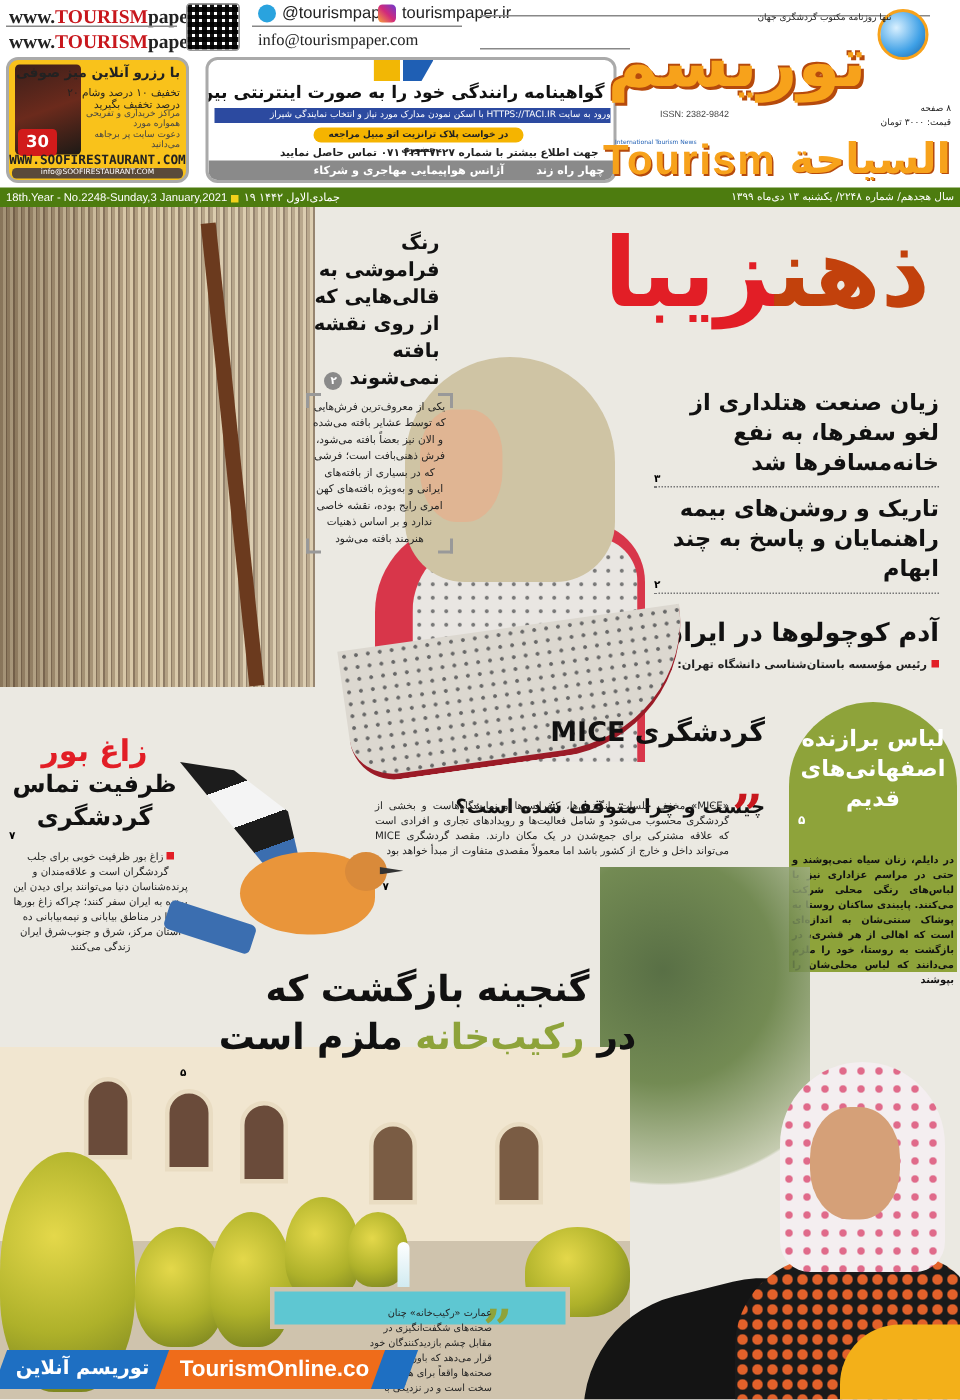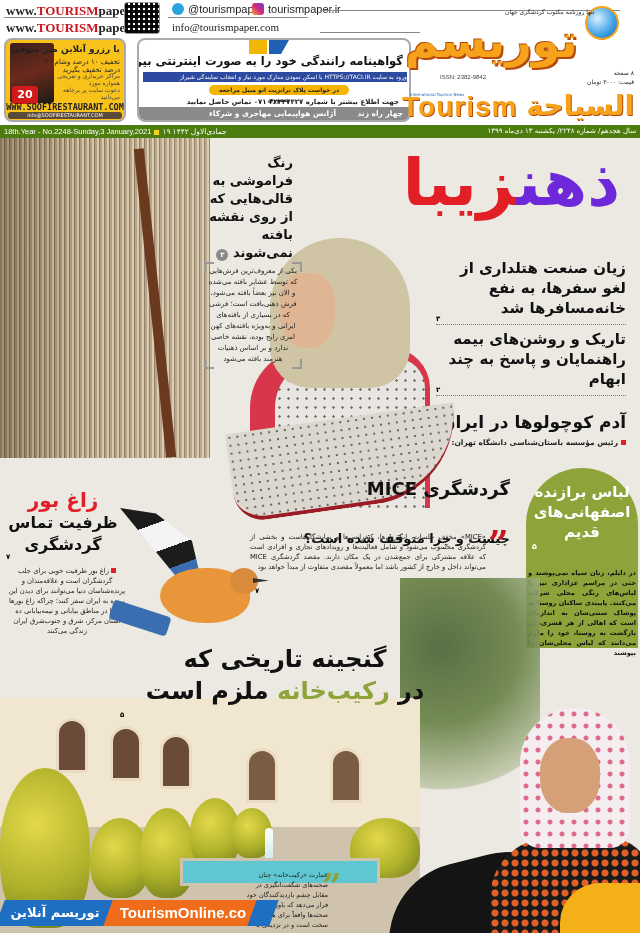--- a/index.html
+++ b/index.html
@@ -58,21 +58,21 @@
   }
   .loom-shade { left: 0; top: 0; width: 210px; height: 320px; background: linear-gradient(90deg, rgba(60,40,20,.35), rgba(0,0,0,0) 40%, rgba(255,255,255,.1) 80%); }
   .loom-frame { left: 150px; top: 10px; width: 10px; height: 310px; background: #6b3a1e; transform: rotate(-6deg); }
   .woman { left: 210px; top: 100px; width: 220px; height: 270px; }
   .woman .scarf { position: absolute; left: 60px; top: 0; width: 140px; height: 150px; background: #cfc4a4; border-radius: 70px 70px 40px 40px; }
   .woman .face { position: absolute; left: 70px; top: 35px; width: 55px; height: 75px; background: #e0b593; border-radius: 40% 40% 45% 45%; }
   .woman .vest { position: absolute; left: 40px; top: 110px; width: 180px; height: 160px; background: #d8364a; border-radius: 60px 40px 0 0; }
   .woman .shirt { position: absolute; left: 65px; top: 120px; width: 150px; height: 150px; background: radial-gradient(circle, #777 1px, transparent 1.5px) 0 0/9px 9px, #e9e6e2; border-radius: 50px 30px 0 0; }
 
   .title-main { right: 20px; top: 8px; font-size: 64px; font-weight: bold; white-space: nowrap; direction: rtl; }
-  .title-main .black { color: #6d28d9; }
+  .title-main .black { color: #c2410c; }
   .title-main .red { color: #e21e26; }
   .sub-carpet { left: 205px; top: 16px; width: 88px; font-size: 13px; font-weight: bold; color: #111; line-height: 18px; text-align: right; direction: rtl; }
   .pnum { display: inline-block; width: 12px; height: 12px; border-radius: 50%; background: #8a8a8a; color: #fff; font-size: 7px; text-align: center; line-height: 12px; }
   .carpet-body { left: 208px; top: 108px; width: 90px; font-size: 7px; color: #222; line-height: 11px; text-align: center; direction: rtl; margin-top: 20px; }
   .bracket { position: absolute; width: 10px; height: 10px; border-color: #999; border-style: solid; border-width: 0; }
 
   .side-head { right: 14px; top: 120px; width: 190px; direction: rtl; text-align: right; }
   .side-head h3 { font-size: 15px; font-weight: bold; color: #111; line-height: 20px; }
   .side-sep { border-top: 1px dotted #777; margin: 6px 0 4px; position: relative; height: 1px; }
   .side-sep .n { position: absolute; left: 0; top: -10px; font-size: 7px; font-weight: bold; }
@@ -159,21 +159,21 @@
   </div>
   <div class="abs line-h" style="left:168px;top:17px;width:140px;"></div>
   <div class="abs social" style="left:172px;top:21px;font-family:'Liberation Serif',serif;">
     <span>info@tourismpaper.com</span>
   </div>
   <div class="abs line-h" style="left:320px;top:10px;width:300px;"></div>
   <div class="abs line-h" style="left:320px;top:32px;width:100px;"></div>
 
   <div class="abs ad-left">
     <div class="abs photo"></div>
-    <div class="abs badge20">20</div>
+    <div class="abs badge20">30</div>
     <div class="abs t1 rtl">با رزرو آنلاین میز صوفی</div>
     <div class="abs t2 rtl" style="width:76px;">تخفیف ۱۰ درصد وشام ۲۰ درصد تخفیف بگیرید</div>
     <div class="abs t3 rtl">
       <div>مراکز خریداری و تفریحی همواره مورد</div>
       <div>دعوت سایت پر برجاهه می‌دانید</div>
     </div>
     <div class="abs site">WWW.SOOFIRESTAURANT.COM</div>
     <div class="abs email">info@SOOFIRESTAURANT.COM</div>
   </div>
 
@@ -301,21 +301,21 @@
     <div class="bush" style="left:90px;top:120px;width:60px;height:80px;"></div>
     <div class="bush" style="left:140px;top:110px;width:55px;height:90px;"></div>
     <div class="bush" style="left:190px;top:100px;width:50px;height:70px;"></div>
     <div class="bush" style="left:232px;top:110px;width:40px;height:50px;"></div>
     <div class="bush" style="left:350px;top:120px;width:70px;height:60px;"></div>
   </div>
   <div class="abs fountain"></div>
   <div class="abs pool"></div>
 
   <div class="abs ganj">
-    <span class="l1">گنجینه تاریخی که</span>
+    <span class="l1">گنجینه بازگشت که</span>
     <span class="l2"><span>در</span> <span class="green">رکیب‌خانه</span> <span>ملزم است</span></span>
   </div>
   <div class="abs num5">۵</div>
 
   <div class="abs old-woman">
     <div class="black"></div>
     <div class="dress"></div>
     <div class="yellow"></div>
     <div class="scarf"></div>
     <div class="face"></div>

